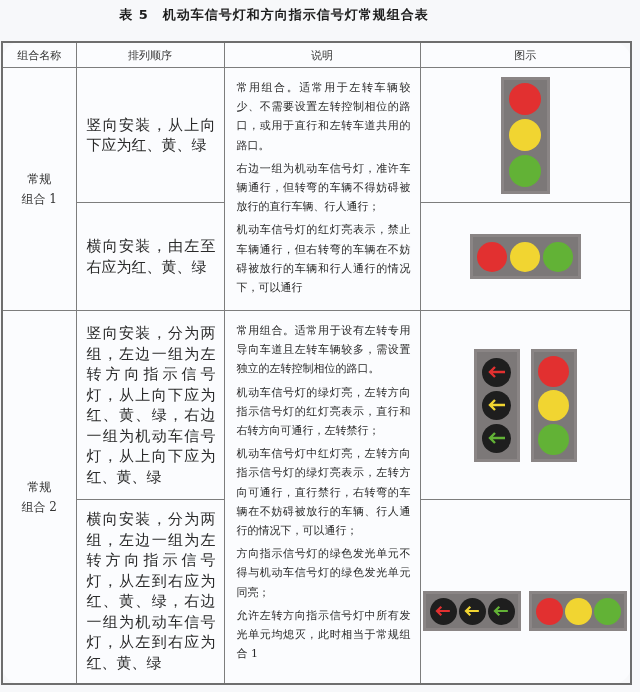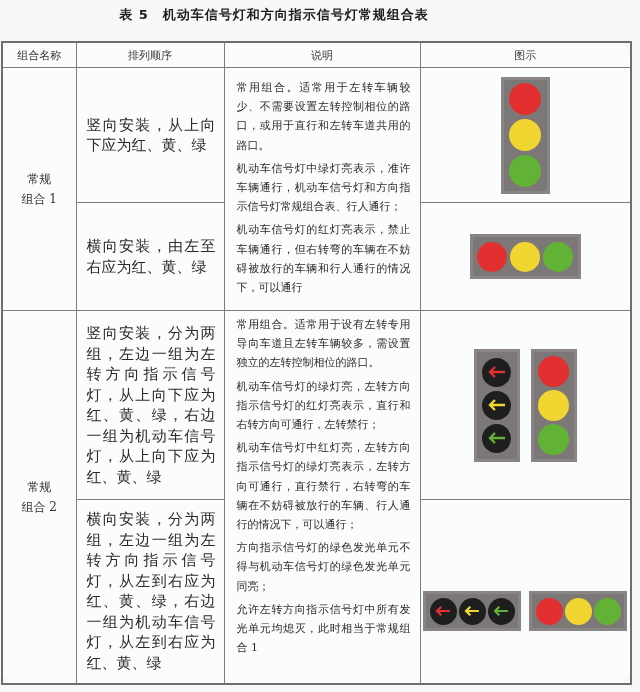--- a/index.html
+++ b/index.html
@@ -45,21 +45,21 @@
   </tr>
 
   <tr style="height:135px">
     <td class="name" rowspan="2">
       <div>常规</div>
       <div>组合 1</div>
     </td>
     <td class="order">竖向安装，从上向下应为红、黄、绿</td>
     <td class="desc" rowspan="2" style="padding-top:6px">
       <p>常用组合。适常用于左转车辆较少、不需要设置左转控制相位的路口，或用于直行和左转车道共用的路口。</p>
-      <p>机动车信号灯中绿灯亮表示，准许车辆通行，机动车信号灯和方向指示信号灯常规组合表、行人通行；</p>
+      <p>右边一组为机动车信号灯，准许车辆通行，但转弯的车辆不得妨碍被放行的直行车辆、行人通行；</p>
       <p>机动车信号灯的红灯亮表示，禁止车辆通行，但右转弯的车辆在不妨碍被放行的车辆和行人通行的情况下，可以通行</p>
     </td>
     <td class="fig">
       <div class="housing v" style="width:49px;height:117px;gap:4px">
         <div class="lamp" style="width:32px;height:32px;background:#e23030"></div>
         <div class="lamp" style="width:32px;height:32px;background:#f1d531"></div>
         <div class="lamp" style="width:32px;height:32px;background:#62b236"></div>
       </div>
     </td>
   </tr>
@@ -74,21 +74,21 @@
       </div>
     </td>
   </tr>
 
   <tr style="height:189px">
     <td class="name" rowspan="2">
       <div>常规</div>
       <div>组合 2</div>
     </td>
     <td class="order">竖向安装，分为两组，左边一组为左转方向指示信号灯，从上向下应为红、黄、绿，右边一组为机动车信号灯，从上向下应为红、黄、绿</td>
-    <td class="desc" rowspan="2" style="padding-top:0">
+    <td class="desc" rowspan="2" style="padding-top:6px">
       <p>常用组合。适常用于设有左转专用导向车道且左转车辆较多，需设置独立的左转控制相位的路口。</p>
       <p>机动车信号灯的绿灯亮，左转方向指示信号灯的红灯亮表示，直行和右转方向可通行，左转禁行；</p>
       <p>机动车信号灯中红灯亮，左转方向指示信号灯的绿灯亮表示，左转方向可通行，直行禁行，右转弯的车辆在不妨碍被放行的车辆、行人通行的情况下，可以通行；</p>
       <p>方向指示信号灯的绿色发光单元不得与机动车信号灯的绿色发光单元同亮；</p>
       <p>允许左转方向指示信号灯中所有发光单元均熄灭，此时相当于常规组合 1</p>
     </td>
     <td class="fig">
       <div class="figwrap" style="gap:11px">
         <div class="housing v" style="width:46px;height:113px;gap:4px">
           <div class="lamp" style="width:29px;height:29px;background:#1e1e1e">

